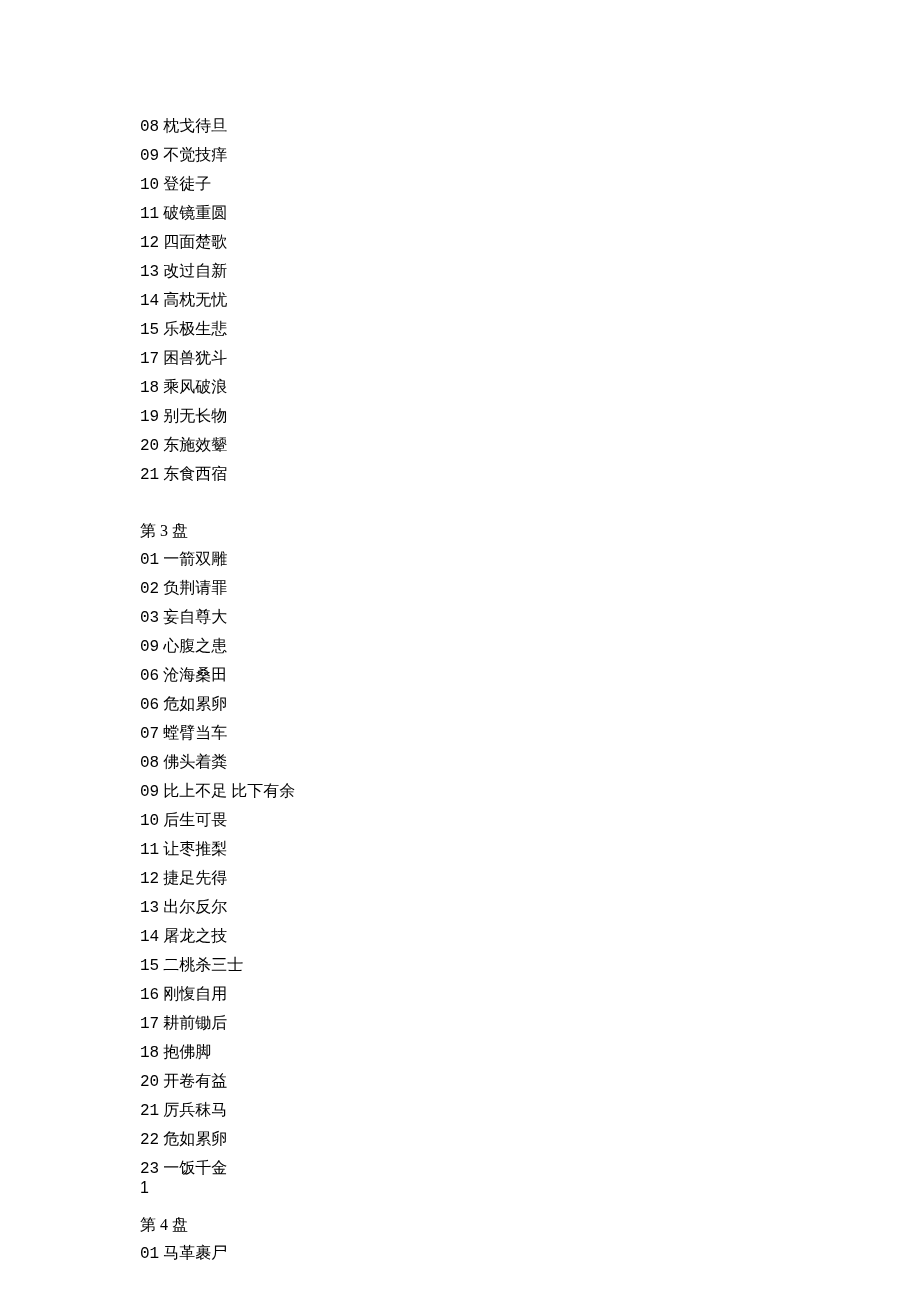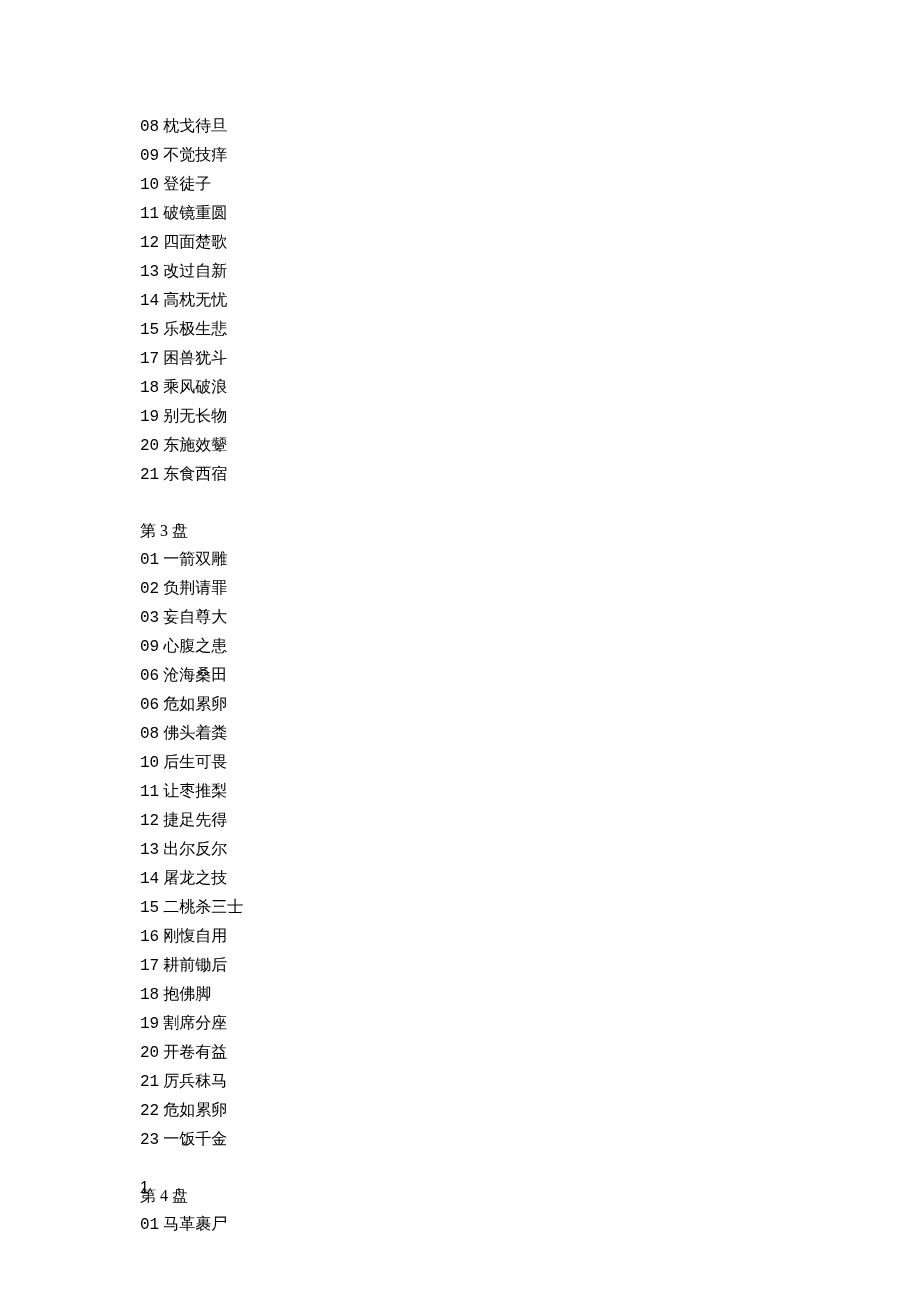--- a/index.html
+++ b/index.html
@@ -60,31 +60,32 @@
   <div class="section-gap"></div>
 
   <div class="line"><span>第 3 盘</span></div>
   <div id="list-b">
       <div class="line"><span class="num">01</span><span> 一箭双雕</span></div>
       <div class="line"><span class="num">02</span><span> 负荆请罪</span></div>
       <div class="line"><span class="num">03</span><span> 妄自尊大</span></div>
       <div class="line"><span class="num">09</span><span> 心腹之患</span></div>
       <div class="line"><span class="num">06</span><span> 沧海桑田</span></div>
       <div class="line"><span class="num">06</span><span> 危如累卵</span></div>
+      <div class="line"><span class="num">07</span><span> 螳臂当车</span></div>
       <div class="line"><span class="num">08</span><span> 佛头着粪</span></div>
+      <div class="line"><span class="num">09</span><span> 比上不足 比下有余</span></div>
       <div class="line"><span class="num">10</span><span> 后生可畏</span></div>
       <div class="line"><span class="num">11</span><span> 让枣推梨</span></div>
       <div class="line"><span class="num">12</span><span> 捷足先得</span></div>
       <div class="line"><span class="num">13</span><span> 出尔反尔</span></div>
       <div class="line"><span class="num">14</span><span> 屠龙之技</span></div>
       <div class="line"><span class="num">15</span><span> 二桃杀三士</span></div>
       <div class="line"><span class="num">16</span><span> 刚愎自用</span></div>
       <div class="line"><span class="num">17</span><span> 耕前锄后</span></div>
       <div class="line"><span class="num">18</span><span> 抱佛脚</span></div>
-      <div class="line"><span class="num">19</span><span> 割席分座</span></div>
       <div class="line"><span class="num">20</span><span> 开卷有益</span></div>
       <div class="line"><span class="num">21</span><span> 厉兵秣马</span></div>
       <div class="line"><span class="num">22</span><span> 危如累卵</span></div>
       <div class="line"><span class="num">23</span><span> 一饭千金</span></div>
     </div>
 
   <div class="section-gap"></div>
 
   <div class="line"><span>第 4 盘</span></div>
   <div id="list-c">

